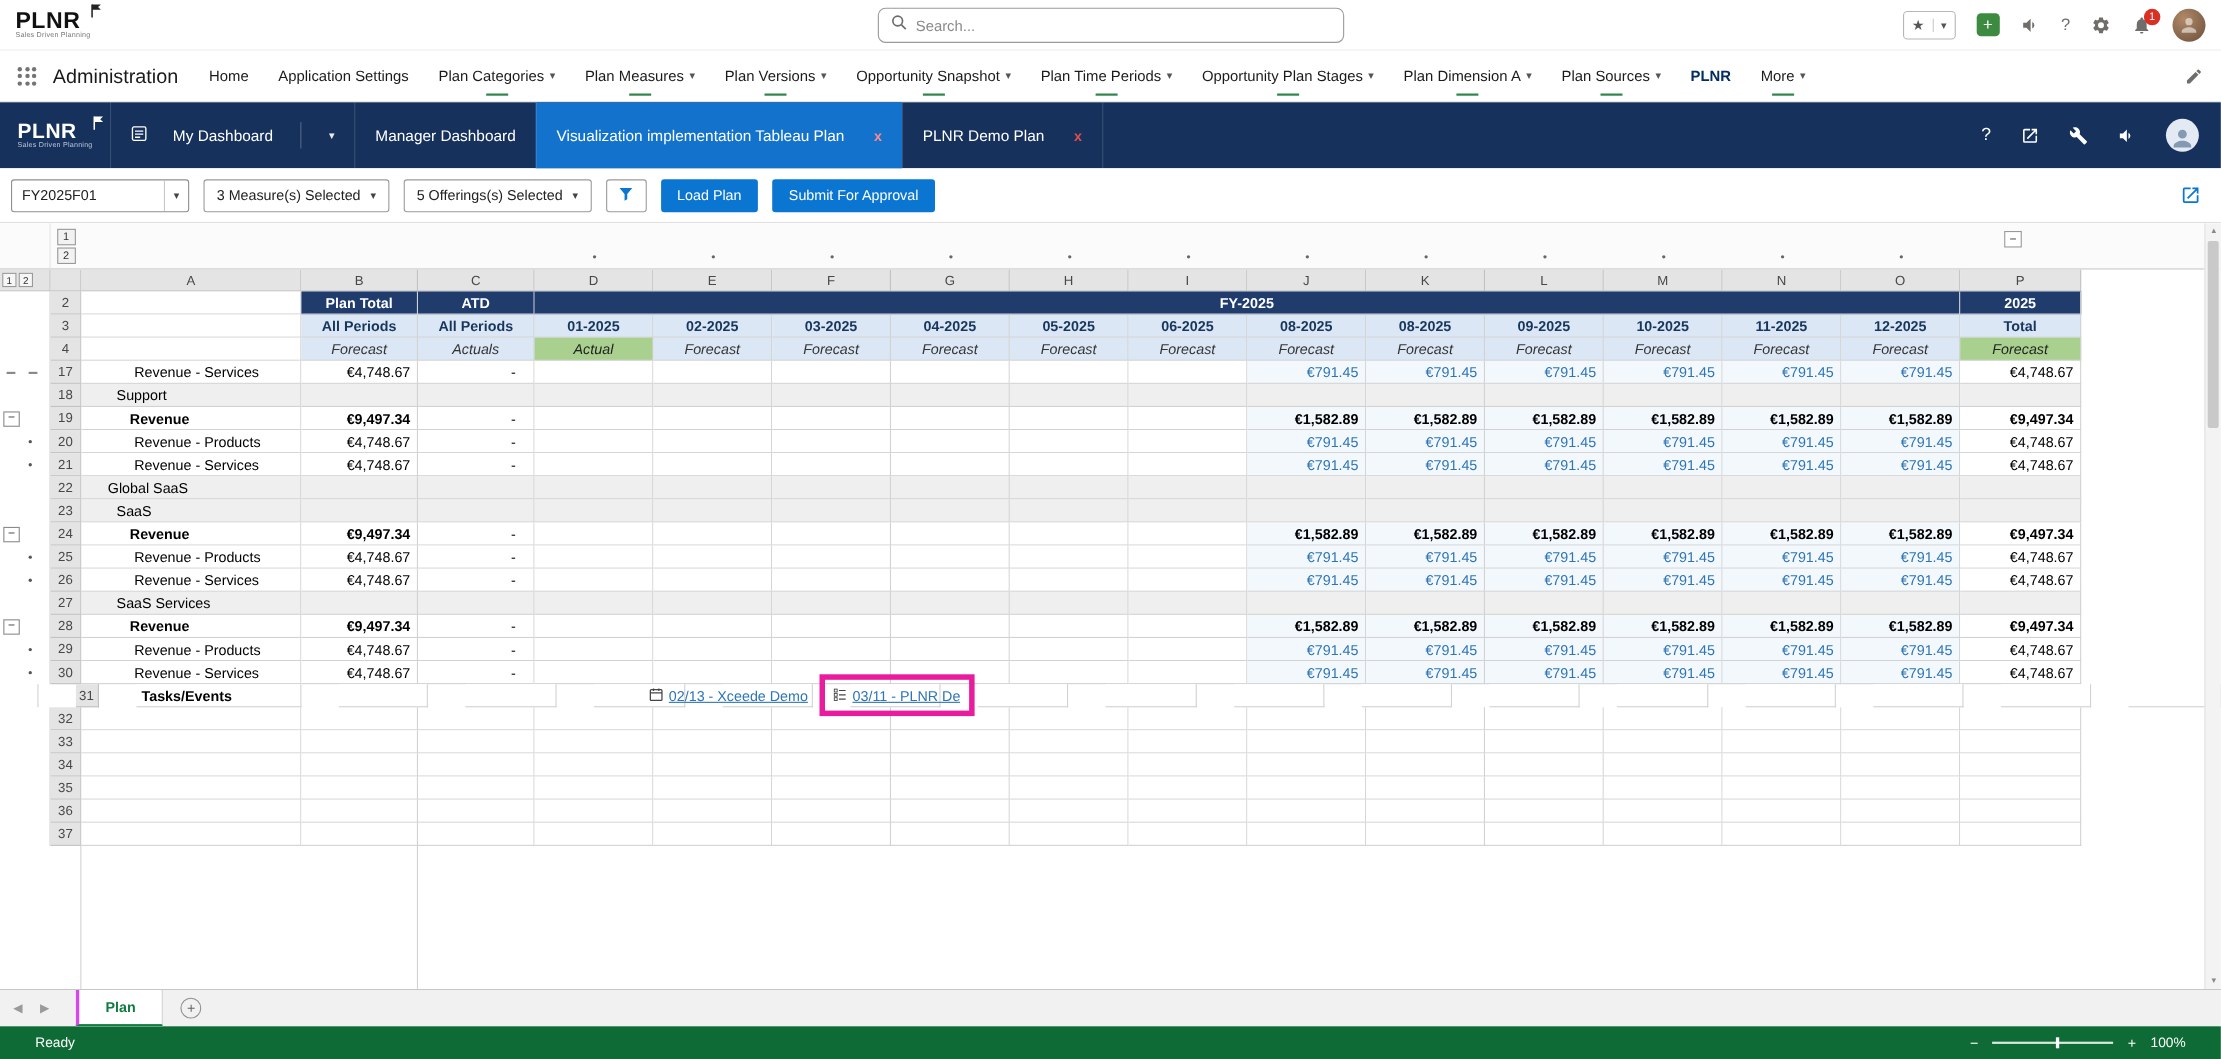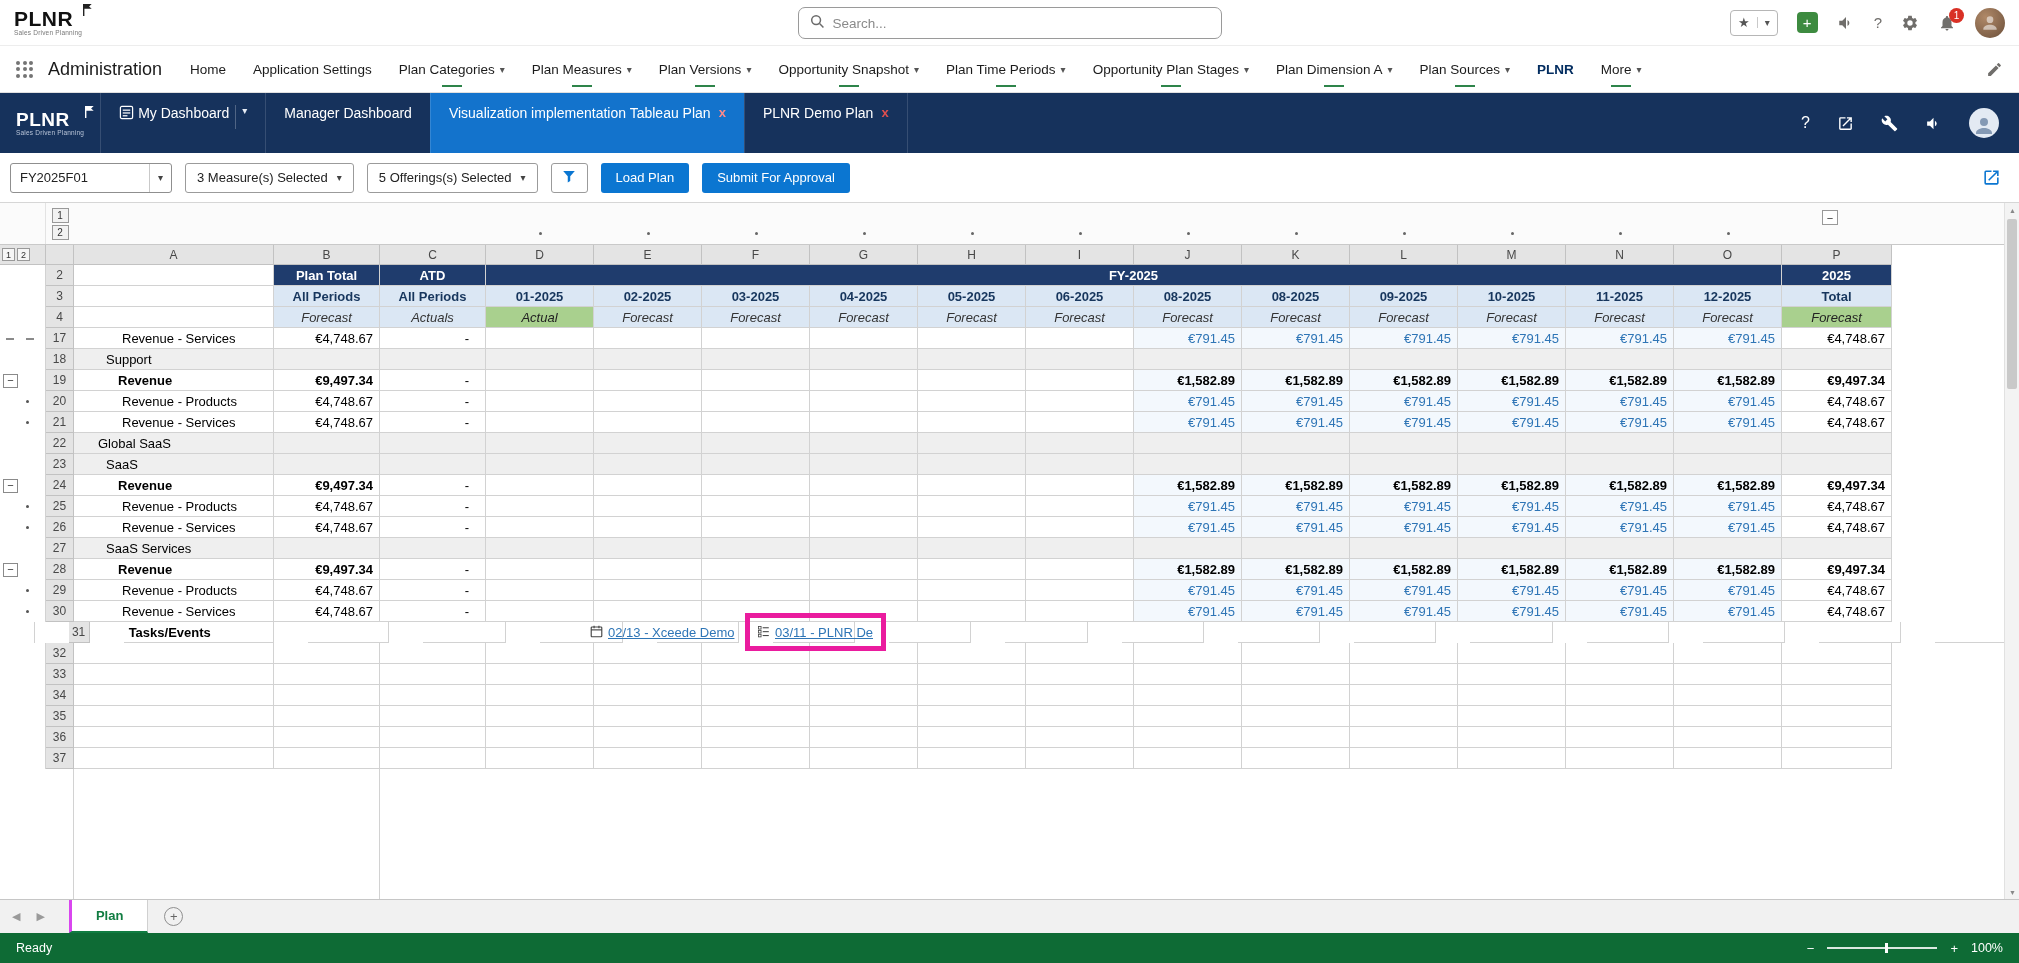--- a/index.html
+++ b/index.html
@@ -52,21 +52,21 @@
   .green-underline { position:absolute; bottom:5px; left:50%; transform:translateX(-50%);
                      width:20px; height:2px; background:var(--brand-green,#2e844a); }
   .nav-pencil { margin-left:auto; }
 
   
   .app-bar { height:60px; background:var(--navy-bar,#16325c); display:flex; align-items:center; color:#fff; }
   .app-logo { padding:0 16px; display:flex; flex-direction:column; line-height:1; min-width:84px; }
   .app-logo .logo-text { color:#fff; font-size:19px; }
   .app-logo .logo-tagline { color:#b9c5d8; }
   .app-tabs { display:flex; height:100%; }
-  .app-tab { display:flex; align-items:flex-start; gap:4px; padding:12px 18px; font-size:14px;
+  .app-tab { display:flex; align-items:center; gap:23px; padding:12px 18px; font-size:14px;
              border-left:1px solid rgba(255,255,255,.14); white-space:nowrap; }
   .app-tab:last-child { border-right:1px solid rgba(255,255,255,.14); }
   .app-tab.active { background:var(--active-tab-blue,#1373cc); }
   .tab-divider { width:1px; height:24px; background:rgba(255,255,255,.25); margin:0 2px; }
   .chev-w { font-size:10px; color:#e8eef6; }
   .tab-close { font-size:13px; margin-left:4px; color:#e04f4f; font-weight:bold; }
   .app-tab.active .tab-close { color:#ff8a8a; }
   .appbar-icons { margin-left:auto; display:flex; align-items:center; gap:27px; padding-right:20px; }
   .a-help { font-size:16px; color:#fff; }
   .a-avatar { width:30px; height:30px; border-radius:50%; background:#e3eaf3;
@@ -166,21 +166,21 @@
   .sheet-tab { display:flex; align-items:center; padding:0 24px; background:#fff;
                border-left:3px solid #d946ef; border-right:1px solid #d0d0d0;
                border-bottom:2px solid var(--excel-green,#107c41);
                color:var(--excel-green,#107c41); font-weight:bold; font-size:13px; margin-left:12px; }
   .add-sheet { align-self:center; margin-left:16px; width:19px; height:19px; border-radius:50%;
                border:1px solid #8f8f8f; color:#666; display:flex; align-items:center;
                justify-content:center; font-size:13px; background:transparent; }
 
   
   .status-bar { height:30px; background:var(--status-green,#0e6b35); color:#fff; display:flex;
-                align-items:center; padding:0 16px; font-size:12.5px; }
+                align-items:center; padding:0 32px; font-size:12.5px; }
   .zoom { margin-left:auto; display:flex; align-items:center; gap:13px; }
   .zoom-track { width:110px; height:2px; background:rgba(255,255,255,.85); position:relative; }
   .zoom-thumb { position:absolute; left:52%; top:-4px; width:3px; height:10px; background:#fff; }
   .zoom-sign { font-size:13px; }
 </style>
 </head>
 <body>
 
 <div class="utility-bar">
   <div class="logo">

